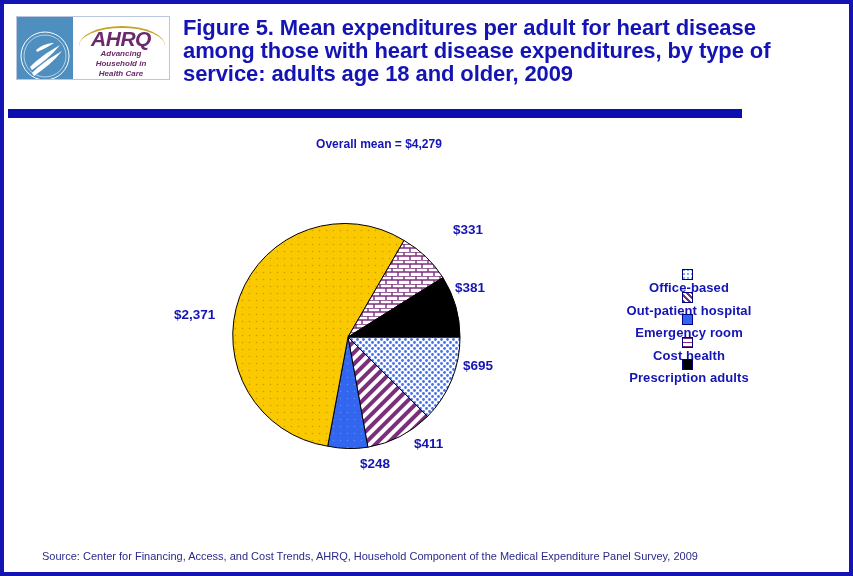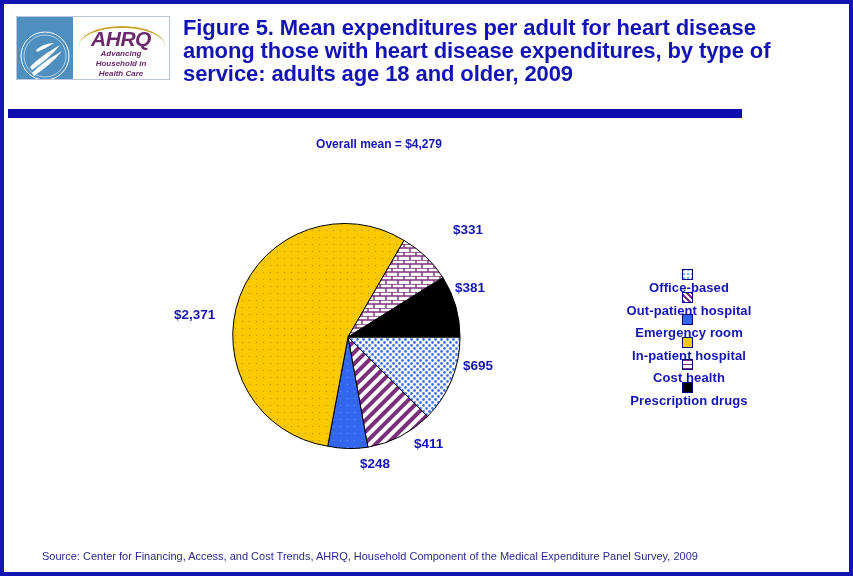--- a/index.html
+++ b/index.html
@@ -267,33 +267,29 @@
       <div class="legend-row">
         <span class="swatch" style="background:repeating-linear-gradient(45deg,#7b2f7b 0 2px,#ffffff 2px 4px);"></span>
         <span class="legend-label">Out-patient hospital</span>
       </div>
 
       <div class="legend-row">
         <span class="swatch" style="background:#3366ee;"></span>
         <span class="legend-label">Emergency room</span>
       </div>
 
-      <div class="legend-row">
-        <span class="swatch" style="background:#fbc900;"></span>
-        <span class="legend-label">In-patient hospital</span>
-      </div>
 
       <div class="legend-row">
         <span class="swatch" style="background:repeating-linear-gradient(0deg,#7b2f7b 0 1px,#ffffff 1px 4px),repeating-linear-gradient(90deg,#7b2f7b 0 1px,transparent 1px 5px);"></span>
         <span class="legend-label">Cost health</span>
       </div>
 
       <div class="legend-row">
         <span class="swatch" style="background:#000000;"></span>
-        <span class="legend-label">Prescription drugs</span>
+        <span class="legend-label">Prescription adults</span>
       </div>
 
     </div>
   </div>
 
   <div id="source">Source: Center for Financing, Access, and Cost Trends, AHRQ,  Household Component of the Medical Expenditure Panel Survey,  2009</div>
 
 </div>
 
 </body></html>

